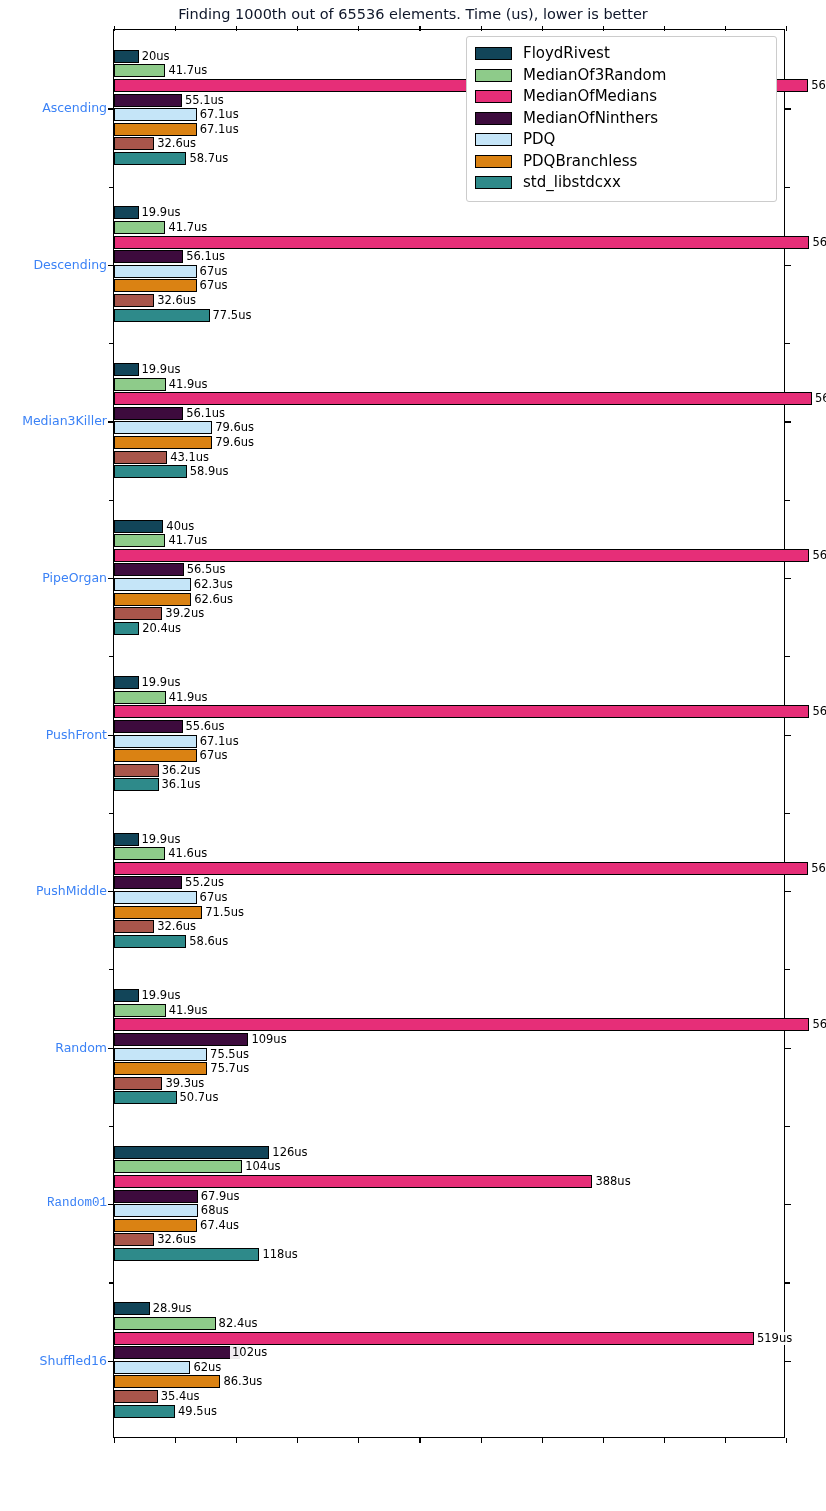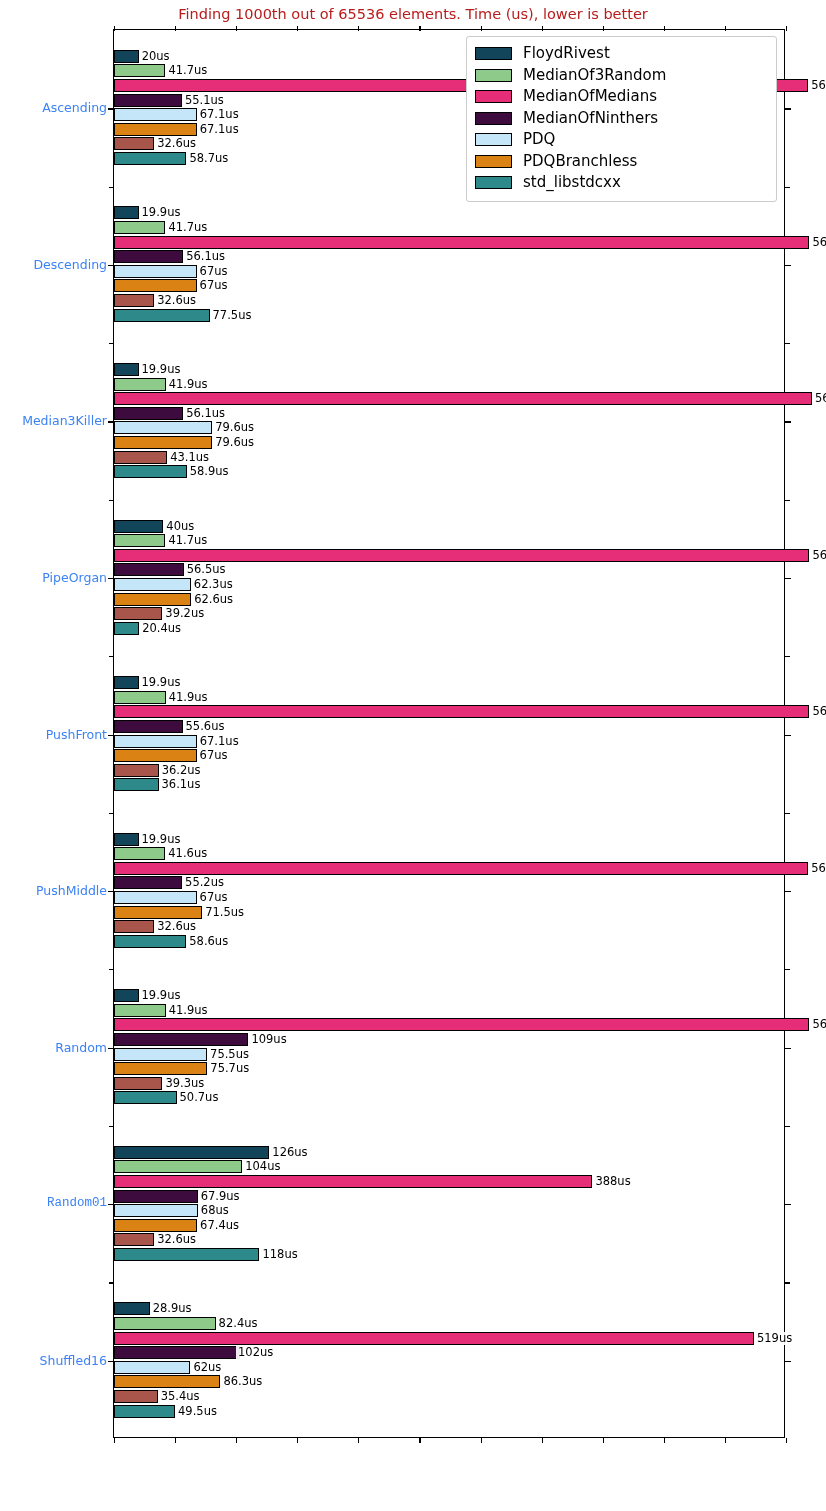--- a/index.html
+++ b/index.html
@@ -5,21 +5,21 @@
 <style>
   html,body{margin:0;padding:0;background:#ffffff;}
   body{width:826px;height:1511px;overflow:hidden;
        font-family:"DejaVu Sans","Liberation Sans",sans-serif;
        color:#000;-webkit-font-smoothing:antialiased;}
   #figure{position:relative;width:826px;height:1511px;background:#fff;}
 
   
   #chart-title{
     position:absolute;left:0;top:6px;width:826px;
-    text-align:center;font-size:14.5px;color:#b91c1c;letter-spacing:0px;
+    text-align:center;font-size:14.5px;color:#0f172a;letter-spacing:0px;
   }
 
   
   #plot{
     position:absolute;left:113px;top:29px;width:672px;height:1409px;
     border:1.1px solid #000;box-sizing:border-box;background:#fff;
     overflow:visible;
   }
   #clipwrap{position:absolute;left:0;top:0;width:100%;height:100%;overflow:visible;}
 
@@ -223,21 +223,21 @@
         <div class="barlabel" style="top: 1203.37px; left: 41.1967px;">32.6us</div>
         <div class="bar" style="top: 1217.97px; width: 145.497px; background: rgb(46, 138, 138);"></div>
         <div class="barlabel" style="top: 1217.97px; left: 146.497px;">118us</div>
         <div class="bar" style="top: 1272.32px; width: 35.6345px; background: rgb(18, 69, 89);"></div>
         <div class="barlabel" style="top: 1272.32px; left: 36.6345px;">28.9us</div>
         <div class="bar" style="top: 1286.92px; width: 101.601px; background: rgb(142, 203, 138);"></div>
         <div class="barlabel" style="top: 1286.92px; left: 102.601px;">82.4us</div>
         <div class="bar" style="top: 1301.52px; width: 639.941px; background: rgb(230, 46, 120);"></div>
         <div class="barlabel" style="top: 1301.52px; left: 640.941px;">519us</div>
         <div class="bar" style="top: 1316.12px; width: 125.769px; background: rgb(61, 11, 61);"></div>
-        <div class="barlabel" style="top: 1316.12px; left: 122px;">102us</div>
+        <div class="barlabel" style="top: 1316.12px; left: 116px;">102us</div>
         <div class="bar" style="top: 1330.72px; width: 76.4477px; background: rgb(197, 229, 248);"></div>
         <div class="barlabel" style="top: 1330.72px; left: 77.4477px;">62us</div>
         <div class="bar" style="top: 1345.32px; width: 106.41px; background: rgb(218, 130, 19);"></div>
         <div class="barlabel" style="top: 1345.32px; left: 107.41px;">86.3us</div>
         <div class="bar" style="top: 1359.92px; width: 43.6492px; background: rgb(168, 86, 75);"></div>
         <div class="barlabel" style="top: 1359.92px; left: 44.6492px;">35.4us</div>
         <div class="bar" style="top: 1374.52px; width: 61.0349px; background: rgb(46, 138, 138);"></div>
         <div class="barlabel" style="top: 1374.52px; left: 62.0349px;">49.5us</div>
       </div>
   <div class="ytick-major " style="top: 78.2778px;"></div>

